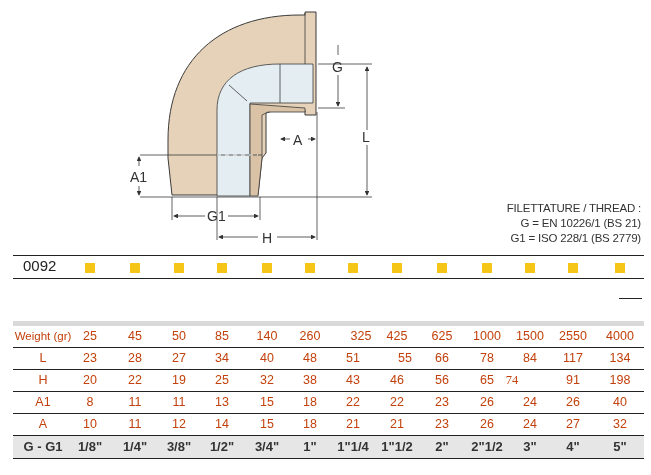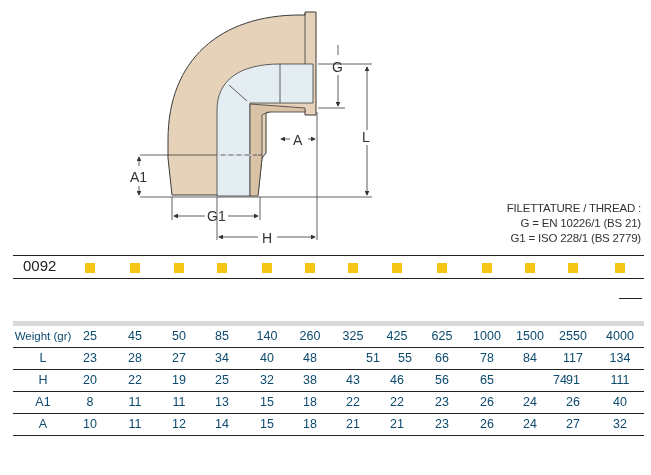--- a/index.html
+++ b/index.html
@@ -8,21 +8,21 @@
   .drawing { position: absolute; left: 0; top: 0; width: 400px; height: 250px; }
   .thread-note { position: absolute; right: 10px; top: 201px; text-align: right;
                  font-size: 11.5px; line-height: 15px; color: #333; letter-spacing: -0.2px; }
   .code-row { position: absolute; left: 13px; top: 255px; width: 631px; height: 22px;
               border-top: 1px solid #222; border-bottom: 1px solid #222; }
   .code-label { position: absolute; left: 10px; top: 1px; font-size: 15px; color: #222; }
   .dot { position: absolute; top: 7px; width: 10px; height: 10px; background: #f5c518; }
   .short-line { position: absolute; left: 619px; top: 298px; width: 23px; height: 1px; background: #222; }
   .table { position: absolute; left: 13px; top: 321px; width: 631px; }
   .topbar { height: 5px; background: #d9d9d9; }
-  .trow { position: relative; height: 21px; border-bottom: 1px solid #222; font-size: 12.5px; color: #0c4a6e; }
+  .trow { position: relative; height: 21px; border-bottom: 1px solid #222; font-size: 12.5px; color: #c2410c; }
   .trow.first { border-bottom: 1px solid #222; }
   .trow.last { background: #e6e6e6; font-weight: bold; color: #333; font-size: 13px; height: 22px; }
   .cell { position: absolute; top: 3px; width: 44px; margin-left: -22px; text-align: center; white-space: nowrap; }
   .lbl { position: absolute; top: 3px; width: 70px; left: -5px; text-align: center; white-space: nowrap; }
   .trow.first .lbl { font-size: 11.5px; top: 4px; }
 </style>
 </head>
 <body>
 
 <svg class="drawing" viewBox="0 0 400 250" xmlns="http://www.w3.org/2000/svg">
@@ -107,59 +107,59 @@
   <div class="topbar"></div>
   <div id="rows">
       <div class="trow first">
         <span class="lbl">Weight (gr)</span>
         <span class="cell" style="left: 77px;">25</span>
         <span class="cell" style="left: 122px;">45</span>
         <span class="cell" style="left: 166px;">50</span>
         <span class="cell" style="left: 209px;">85</span>
         <span class="cell" style="left: 254px;">140</span>
         <span class="cell" style="left: 297px;">260</span>
-        <span class="cell" style="left: 340px; text-align: center;">325</span>
+        <span class="cell" style="left: 348px; text-align: center;">325</span>
         <span class="cell" style="left: 384px;">425</span>
         <span class="cell" style="left: 429px;">625</span>
         <span class="cell" style="left: 474px;">1000</span>
         <span class="cell" style="left: 517px;">1500</span>
         <span class="cell" style="left: 560px;">2550</span>
         <span class="cell" style="left: 607px;">4000</span>
       </div>
       <div class="trow">
         <span class="lbl">L</span>
         <span class="cell" style="left: 77px;">23</span>
         <span class="cell" style="left: 122px;">28</span>
         <span class="cell" style="left: 166px;">27</span>
         <span class="cell" style="left: 209px;">34</span>
         <span class="cell" style="left: 254px;">40</span>
         <span class="cell" style="left: 297px;">48</span>
-        <span class="cell" style="left: 360px;">51</span>
+        <span class="cell" style="left: 340px;">51</span>
         <span class="cell" style="left: 392px;">55</span>
         <span class="cell" style="left: 429px;">66</span>
         <span class="cell" style="left: 474px;">78</span>
         <span class="cell" style="left: 517px;">84</span>
         <span class="cell" style="left: 560px;">117</span>
         <span class="cell" style="left: 607px;">134</span>
       </div>
       <div class="trow">
         <span class="lbl">H</span>
         <span class="cell" style="left: 77px;">20</span>
         <span class="cell" style="left: 122px;">22</span>
         <span class="cell" style="left: 166px;">19</span>
         <span class="cell" style="left: 209px;">25</span>
         <span class="cell" style="left: 254px;">32</span>
         <span class="cell" style="left: 297px;">38</span>
         <span class="cell" style="left: 340px;">43</span>
         <span class="cell" style="left: 384px;">46</span>
         <span class="cell" style="left: 429px;">56</span>
         <span class="cell" style="left: 474px;">65</span>
-        <span class="cell" style="left: 547px;">74</span>
+        <span class="cell" style="left: 499px; font-family: Liberation Serif, serif;">74</span>
         <span class="cell" style="left: 560px;">91</span>
-        <span class="cell" style="left: 607px;">111</span>
+        <span class="cell" style="left: 607px;">198</span>
       </div>
       <div class="trow">
         <span class="lbl">A1</span>
         <span class="cell" style="left: 77px;">8</span>
         <span class="cell" style="left: 122px;">11</span>
         <span class="cell" style="left: 166px;">11</span>
         <span class="cell" style="left: 209px;">13</span>
         <span class="cell" style="left: 254px;">15</span>
         <span class="cell" style="left: 297px;">18</span>
         <span class="cell" style="left: 340px;">22</span>
@@ -179,14 +179,30 @@
         <span class="cell" style="left: 254px;">15</span>
         <span class="cell" style="left: 297px;">18</span>
         <span class="cell" style="left: 340px;">21</span>
         <span class="cell" style="left: 384px;">21</span>
         <span class="cell" style="left: 429px;">23</span>
         <span class="cell" style="left: 474px;">26</span>
         <span class="cell" style="left: 517px;">24</span>
         <span class="cell" style="left: 560px;">27</span>
         <span class="cell" style="left: 607px;">32</span>
       </div>
+      <div class="trow last">
+        <span class="lbl">G - G1</span>
+        <span class="cell" style="left: 77px;">1/8"</span>
+        <span class="cell" style="left: 122px;">1/4"</span>
+        <span class="cell" style="left: 166px;">3/8"</span>
+        <span class="cell" style="left: 209px;">1/2"</span>
+        <span class="cell" style="left: 254px;">3/4"</span>
+        <span class="cell" style="left: 297px;">1"</span>
+        <span class="cell" style="left: 340px;">1"1/4</span>
+        <span class="cell" style="left: 384px;">1"1/2</span>
+        <span class="cell" style="left: 429px;">2"</span>
+        <span class="cell" style="left: 474px;">2"1/2</span>
+        <span class="cell" style="left: 517px;">3"</span>
+        <span class="cell" style="left: 560px;">4"</span>
+        <span class="cell" style="left: 607px;">5"</span>
+      </div>
     </div>
 </div>
 
 </body></html>

